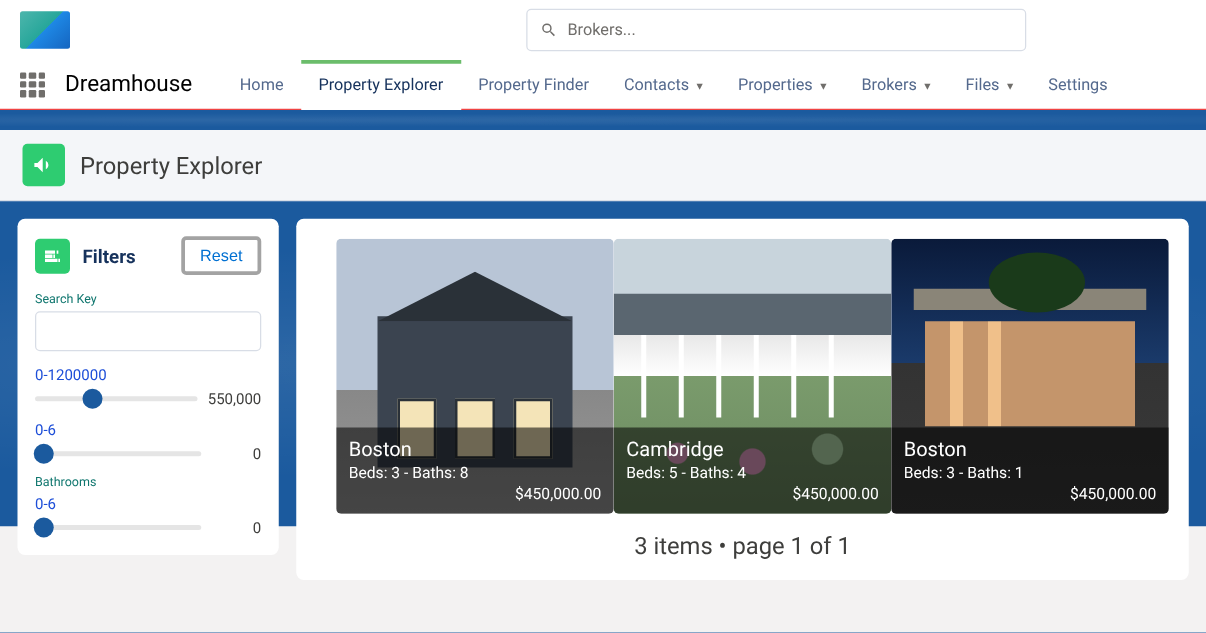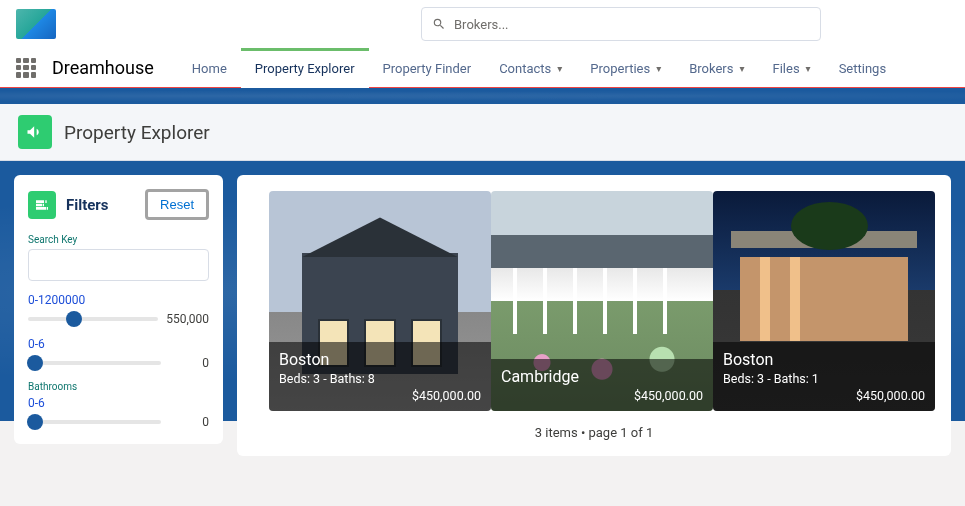--- a/index.html
+++ b/index.html
@@ -55,21 +55,21 @@
 
 
 .results { flex: 1; background: #fff; border-radius: 6px; padding: 16px; height: fit-content; }
 .cards { display: flex; gap: 0; padding-left: 16px; }
 .card { width: 222px; height: 220px; border-radius: 4px; overflow: hidden; position: relative; cursor: pointer; }
 .card-img { width: 100%; height: 100%; }
 .card-overlay { position: absolute; left: 0; right: 0; bottom: 0; background: rgba(0,0,0,0.55); color: #fff; padding: 8px 10px; }
 .card-city { font-size: 16px; font-weight: 400; }
 .card-meta { font-size: 12.5px; margin-top: 2px; }
 .card-price { font-size: 12.5px; margin-top: 2px; text-align: right; }
-.pager { text-align: center; font-size: 13px; color: #3e3e3c; margin-top: 14px; }
+.pager { text-align: center; font-size: 19px; color: #3e3e3c; margin-top: 14px; }
 
 
 .house1 { background: linear-gradient(to bottom, #b8c5d6 0%, #b8c5d6 55%, #888 55%, #999 100%); position: relative; }
 .house1::before { content:""; position:absolute; left:15%; top:28%; width:70%; height:55%; background:#3b4450; }
 .house1::after { content:""; position:absolute; left:15%; top:12%; width:70%; height:18%; background:#2a3138; clip-path: polygon(0 100%, 50% 0, 100% 100%); }
 .h1-win { position:absolute; bottom:20%; width:14%; height:22%; background:#f4e4b8; border:2px solid #2a3138; }
 .h1-win.a{ left:22%; } .h1-win.b{ left:43%; } .h1-win.c{ left:64%; }
 
 .house2 { background: linear-gradient(to bottom, #c8d4dc 0%, #c8d4dc 35%, #e8e8e8 35%, #fff 50%, #7a9b6c 50%, #6b8960 100%); position: relative; }
 .house2::before { content:""; position:absolute; left:0; top:20%; width:100%; height:15%; background:#5a6670; }
@@ -219,20 +219,21 @@
             <div class="card-meta">Beds: 3 - Baths: 8</div>
             <div class="card-price">$450,000.00</div>
           </div>
         </div>
         <div class="card">
           <div class="card-img house2">
             <div class="h2-flowers"></div>
           </div>
           <div class="card-overlay">
             <div class="card-city">Cambridge</div>
+            <div class="card-meta">Beds: 5 - Baths: 4</div>
             <div class="card-price">$450,000.00</div>
           </div>
         </div>
         <div class="card">
           <div class="card-img house3">
             <div class="h3-bush"></div>
           </div>
           <div class="card-overlay">
             <div class="card-city">Boston</div>
             <div class="card-meta">Beds: 3 - Baths: 1</div>

